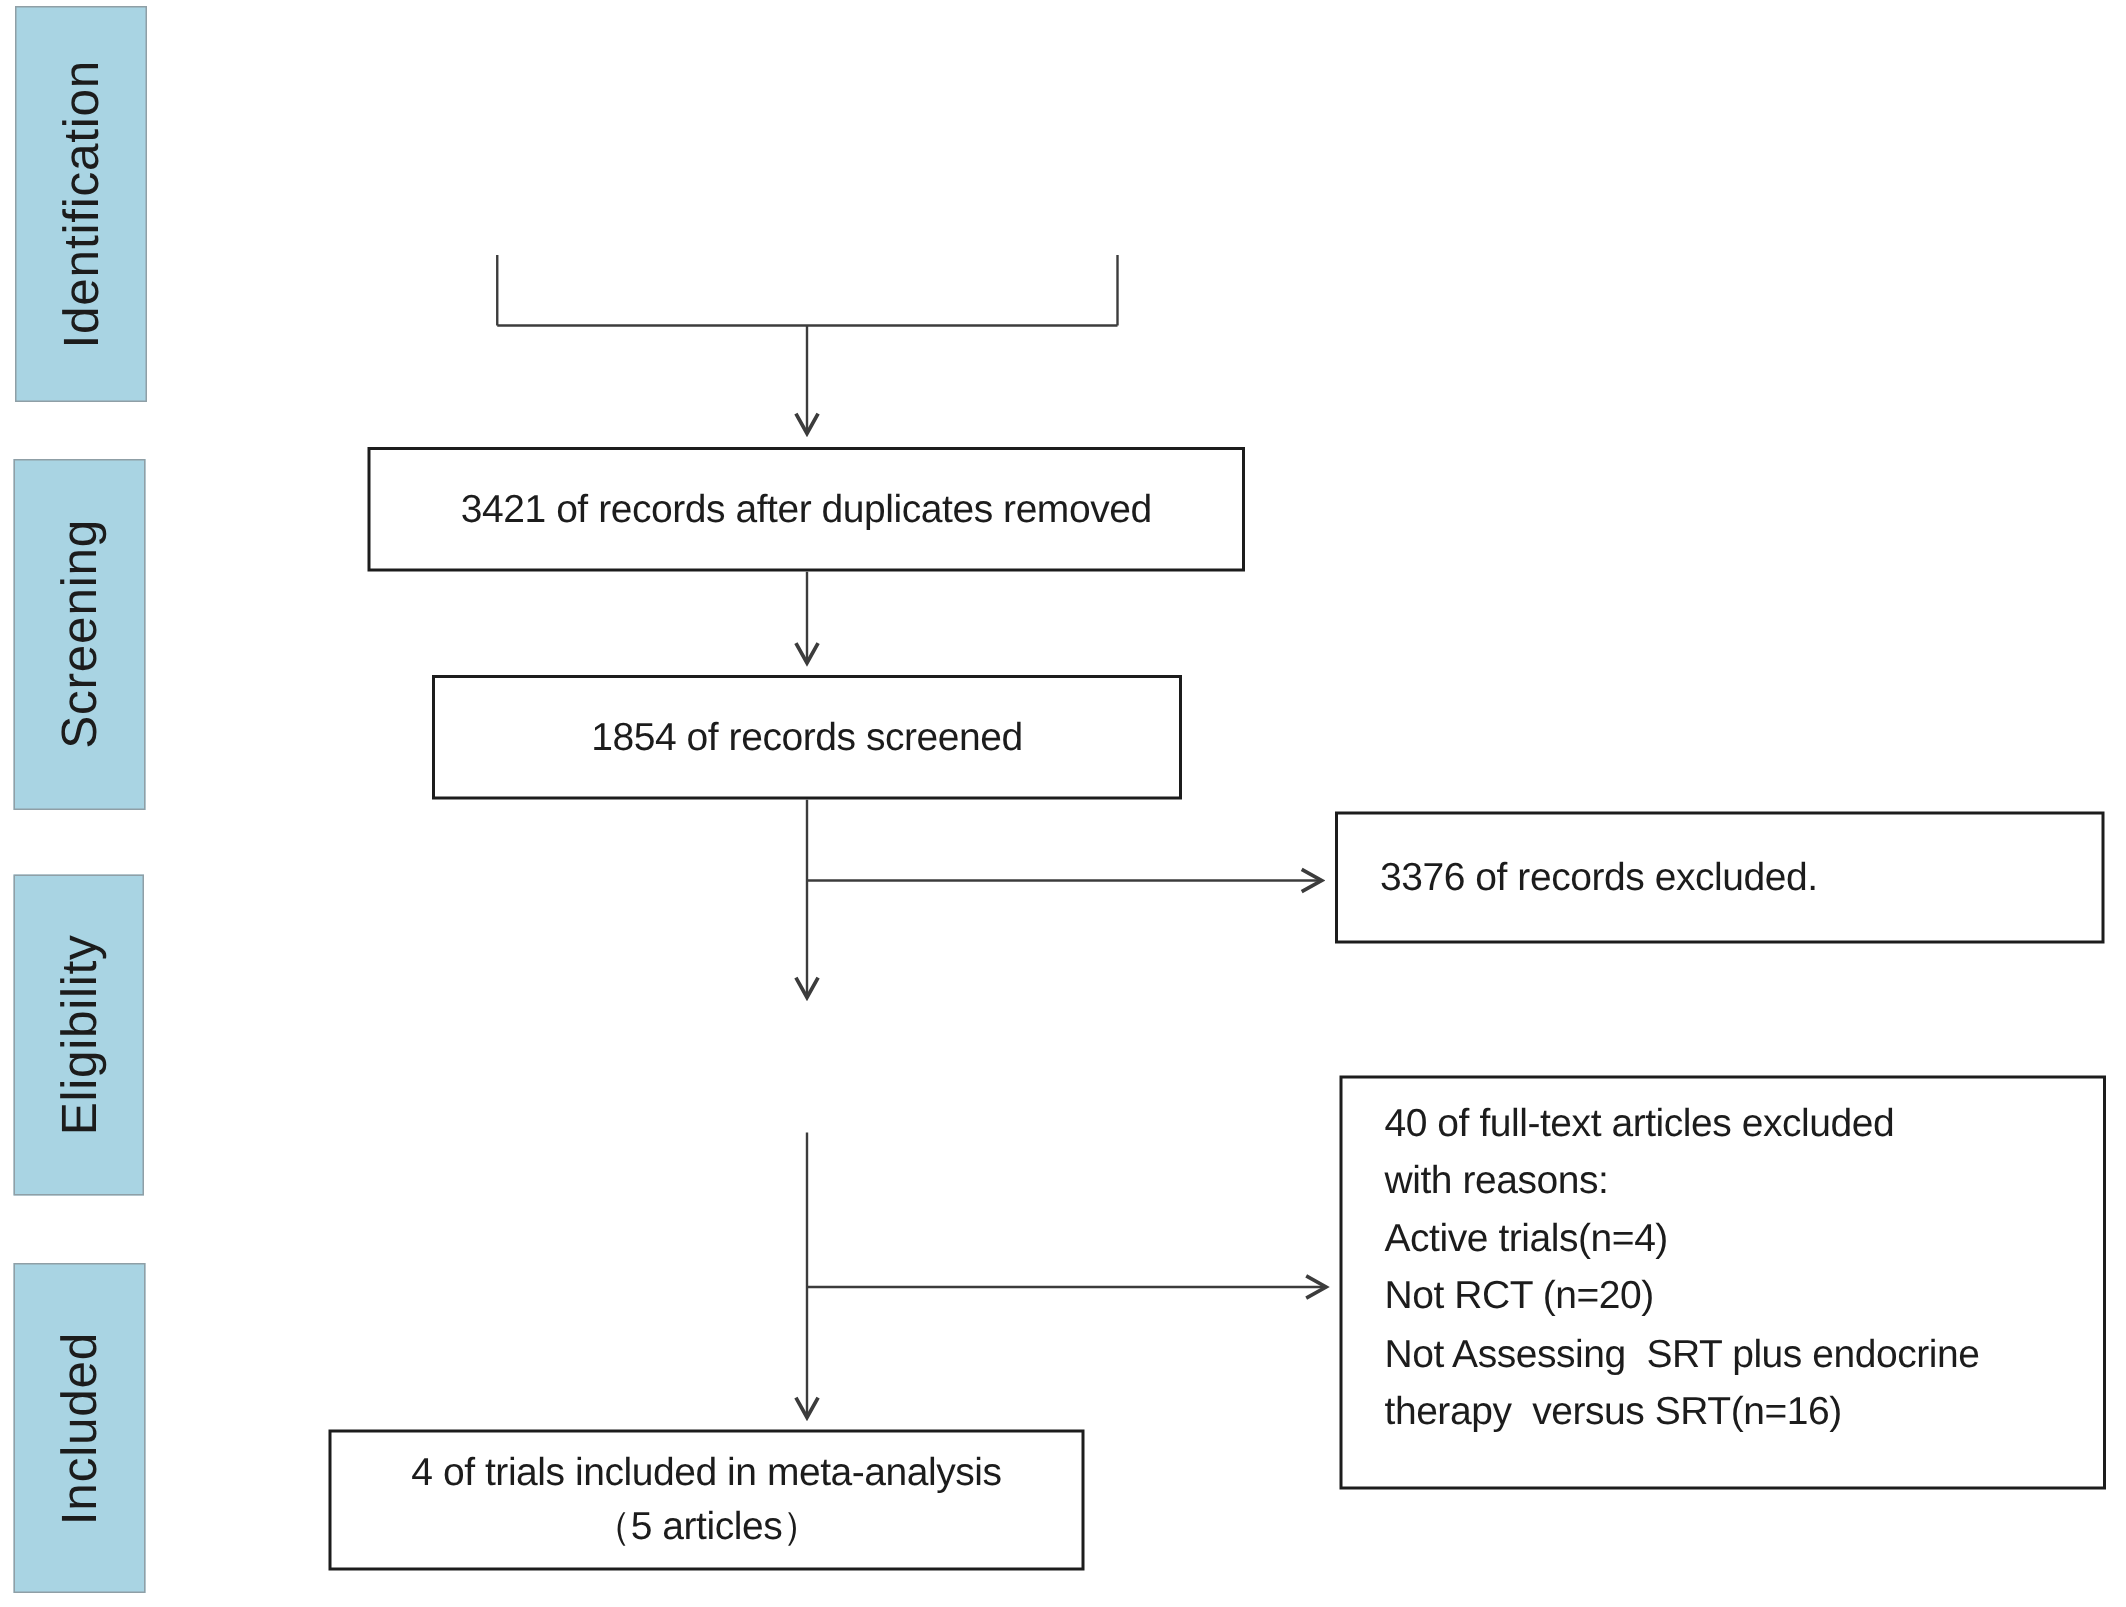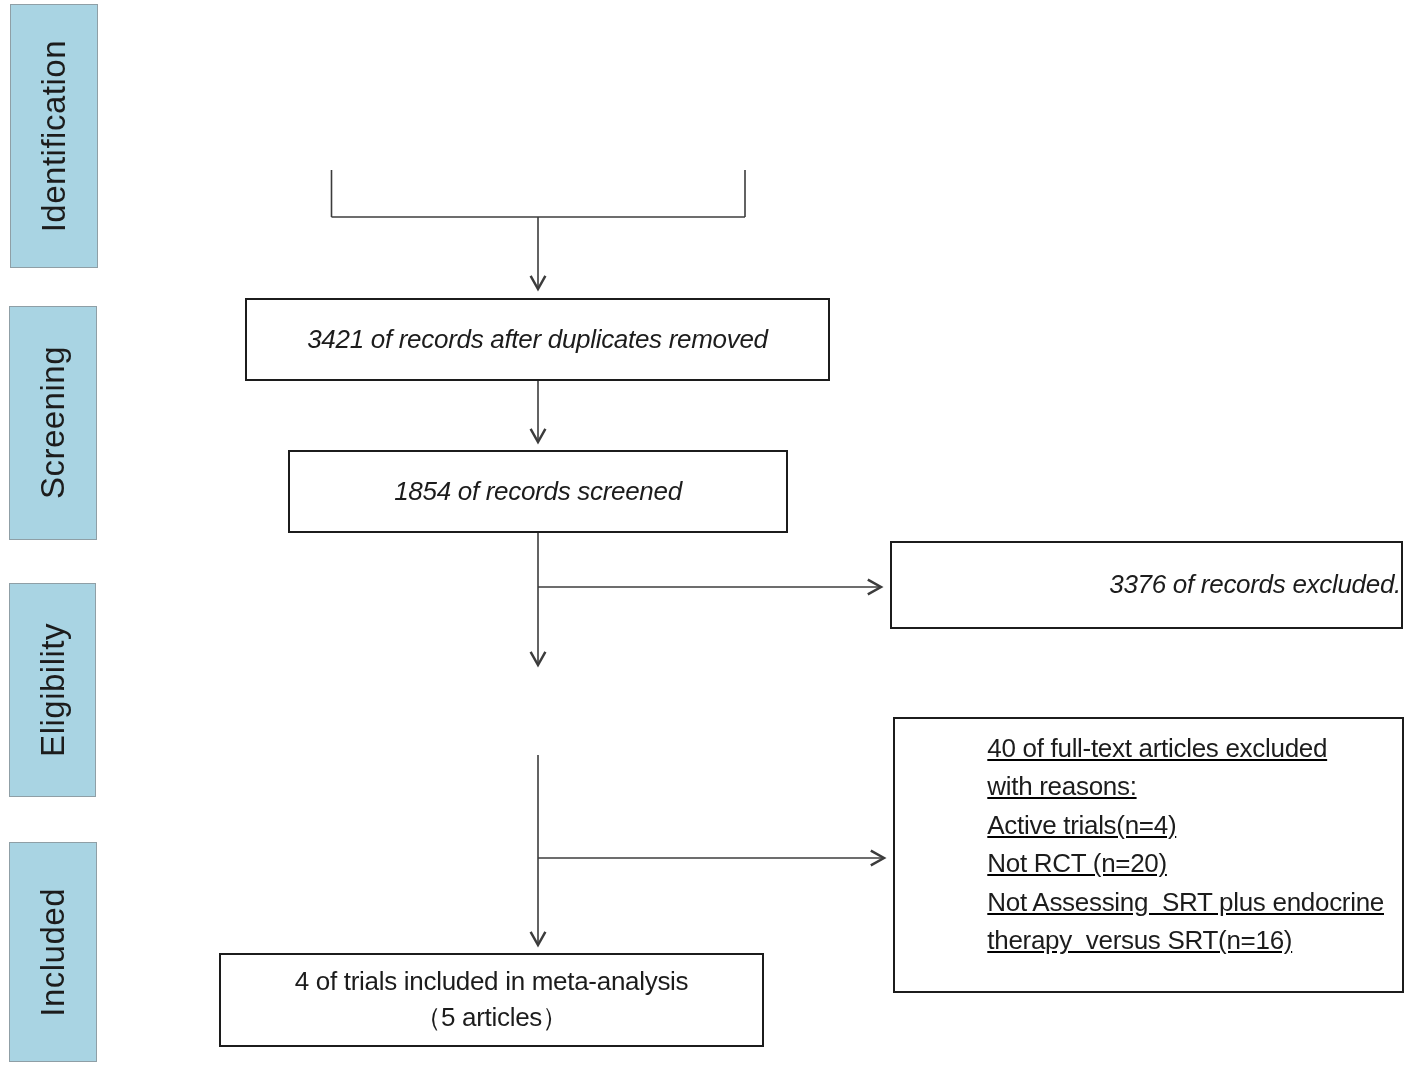--- a/index.html
+++ b/index.html
@@ -42,31 +42,31 @@
   .fbox {
     position: absolute;
     background: #ffffff;
     border: 2px solid var(--box_border, #1c1c1c);
     box-sizing: border-box;
     display: flex;
     align-items: center;
     justify-content: center;
   }
   .fbox.left-align {
-    justify-content: flex-end;
+    justify-content: flex-start;
   }
   .box-text {
     font-size: 26px;
     line-height: 1.38;
     color: var(--text, #1c1c1c);
     letter-spacing: -0.3px;
     text-align: center;
     white-space: pre-wrap;
   }
-  .box-text.one-line { white-space: pre; font-style: italic; }
+  .box-text.one-line { white-space: pre; }
   .box-text.left {
     text-align: left;
   }
   .reasons-pad {
     padding: 10px 18px 10px 28px;
     align-self: flex-start;
     line-height: 1.48;
   }
   .excl-pad { padding-left: 28px; }
 </style>
@@ -115,27 +115,27 @@
 
   <div class="fbox" style="left:288px; top:450px; width:500px; height:83px;">
     <div class="box-text one-line">1854 of records screened</div>
   </div>
 
   <div class="fbox left-align" style="left:890px; top:541px; width:513px; height:88px;">
     <div class="box-text one-line left excl-pad">3376 of records excluded.</div>
   </div>
 
 
-  <div class="fbox left-align" style="left:893px; top:717px; width:511px; height:276px;text-decoration:underline;">
+  <div class="fbox left-align" style="left:893px; top:717px; width:511px; height:276px;">
     <div class="box-text left reasons-pad">40 of full-text articles excluded
 with reasons:
 Active trials(n=4)
 Not RCT (n=20)
 Not Assessing  SRT plus endocrine
 therapy  versus SRT(n=16)</div>
   </div>
 
-  <div class="fbox" style="left:219px; top:953px; width:545px; height:94px;">
+  <div class="fbox" style="left:219px; top:953px; width:504px; height:94px;">
     <div class="box-text">4 of trials included in meta-analysis
 （5 articles）</div>
   </div>
 
 </div>
 
 </body></html>

